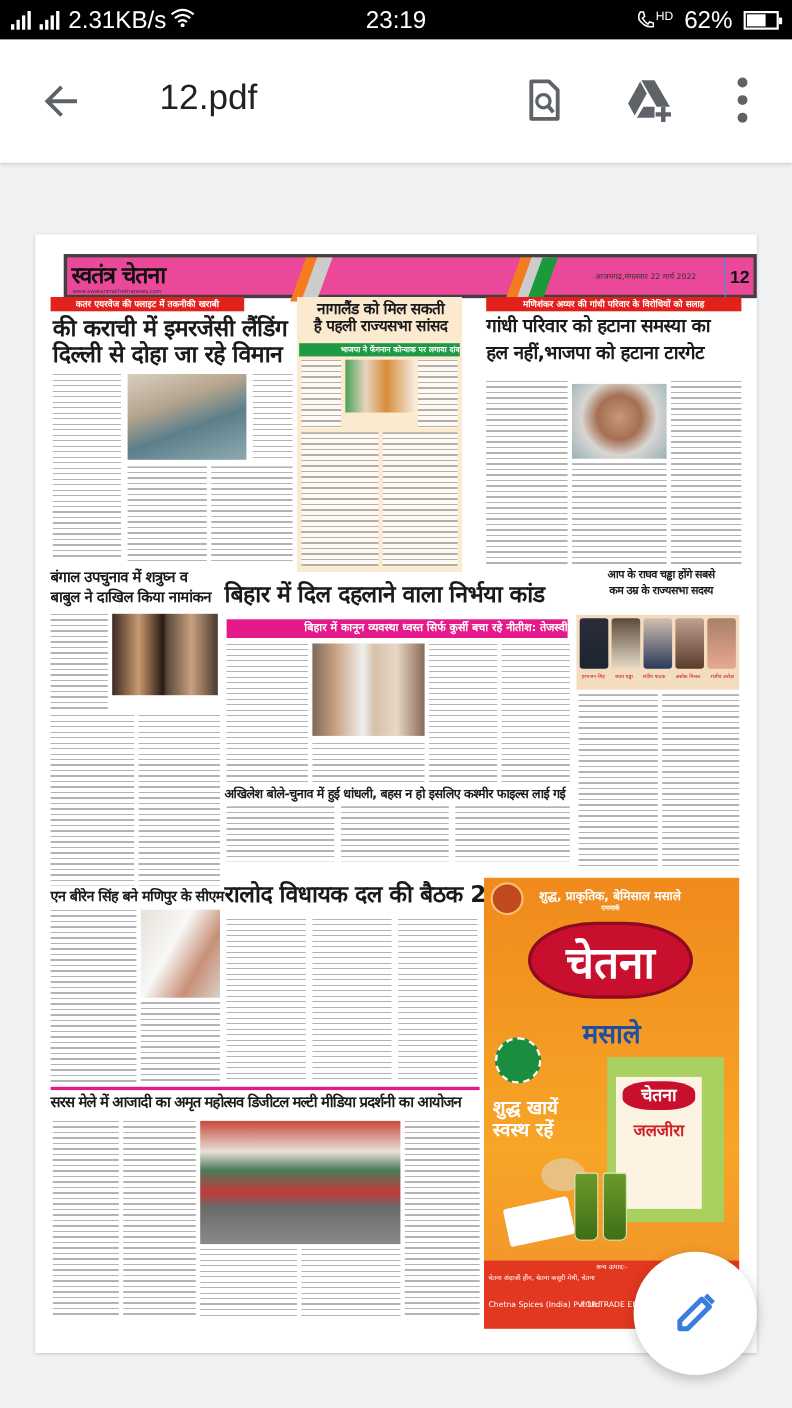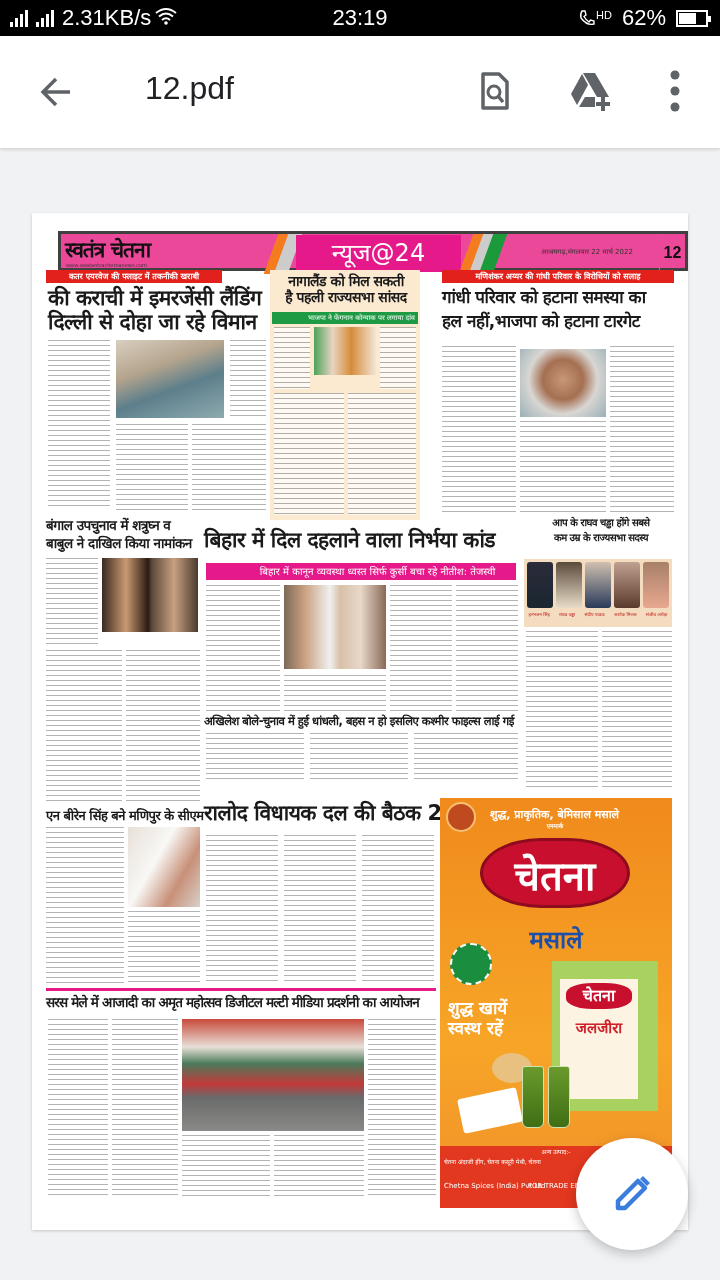--- a/index.html
+++ b/index.html
@@ -22,21 +22,21 @@
   .mast-logo { position: absolute; left: 4px; top: 1px; font-family: "DejaVu Serif", serif; font-weight: bold; font-size: 21px; color: #111; letter-spacing: -1px; }
   .mast-url { position: absolute; left: 5px; top: 28px; font-size: 5px; color: #333; }
   .mast-stripe { position: absolute; top: 0; width: 14px; height: 40px; transform: skewX(-20deg); }
   .mast-news { position: absolute; left: 235px; top: 1px; width: 165px; height: 37px; background: #e6198b; color: #fff; font-size: 24px; text-align: center; line-height: 37px; font-family: "DejaVu Sans", sans-serif; }
   .mast-date { position: absolute; left: 480px; top: 13px; font-size: 7px; color: #333; }
   .mast-page { position: absolute; right: 0; top: 0; width: 26px; height: 38px; border-left: 1px solid #29a0d8; font-weight: bold; font-size: 16px; text-align: center; line-height: 38px; color: #111; font-family: "Liberation Sans", sans-serif; }
   .kicker { position: absolute; height: 13px; background: #e2211c; color: #fff; font-size: 8px; text-align: center; line-height: 13px; font-weight: bold; overflow: hidden; white-space: nowrap; }
   .headline { position: absolute; color: #1a1a1a; font-weight: bold; font-family: "DejaVu Sans", sans-serif; line-height: 1.15; letter-spacing: -0.5px; }
   .textblock { position: absolute; background: repeating-linear-gradient(to bottom, #9a9a9a 0px, #9a9a9a 1.3px, #fff 1.3px, #fff 5px); opacity: 0.75; }
   .photo { position: absolute; overflow: hidden; }
-  .sub-banner { position: absolute; color: #fff; font-weight: normal; text-align: center; overflow: hidden; white-space: nowrap; padding-left: 33px; }
+  .sub-banner { position: absolute; color: #fff; font-weight: bold; text-align: right; overflow: hidden; white-space: nowrap; padding-left: 33px; }
   .nagaland-box { position: absolute; left: 238px; top: 57px; width: 150px; height: 250px; background: #fbe9d0; }
   .ad { position: absolute; left: 408px; top: 585px; width: 232px; height: 410px; background: linear-gradient(to bottom, #f08a1c, #f7a527 60%, #f0902a); overflow: hidden; }
   .ad-top { position: absolute; left: 50px; top: 8px; color: #fff; font-size: 11px; font-weight: bold; }
   .ad-brand { position: absolute; left: 40px; top: 40px; width: 150px; height: 70px; background: #c8102e; border-radius: 45% / 55%; color: #fff; font-size: 40px; font-weight: bold; text-align: center; line-height: 70px; border: 3px solid #8d0a1f; }
   .ad-masale { position: absolute; left: 0; right: 0; top: 124px; text-align: center; color: #1e4fa8; font-size: 24px; font-weight: bold; }
   .ad-seal { position: absolute; left: 10px; top: 145px; width: 42px; height: 42px; border-radius: 50%; background: #1a8d3e; border: 2px dashed #fff; }
   .ad-tag { position: absolute; left: 8px; top: 200px; color: #fff; font-size: 17px; font-weight: bold; line-height: 1.2; }
   .ad-pack { position: absolute; left: 112px; top: 163px; width: 106px; height: 150px; background: #a8d160; }
   .ad-pack-inner { position: absolute; left: 8px; top: 18px; width: 78px; height: 120px; background: #fdf3e3; }
   .ad-pack-logo { position: absolute; left: 6px; top: 4px; width: 66px; height: 26px; background: #c8102e; border-radius: 40%; color: #fff; font-size: 16px; font-weight: bold; text-align: center; line-height: 26px; }
@@ -124,21 +124,20 @@
   </div>
 </div>
 
 <div class="page">
 
   <div class="masthead">
     <div class="mast-logo">स्वतंत्र चेतना</div>
     <div class="mast-url">www.swatantrachetnanews.com</div>
     <div class="mast-stripe" style="left:210px;background:#f47b20"></div>
     <div class="mast-stripe" style="left:220px;background:#ccc"></div>
-    <div class="mast-news">न्यूज@24</div>
     <div class="mast-stripe" style="left:405px;background:#f47b20"></div>
     <div class="mast-stripe" style="left:415px;background:#ccc"></div>
     <div class="mast-stripe" style="left:425px;background:#1a9a3a"></div>
     <div class="mast-date">आजमगढ़,मंगलवार 22 मार्च 2022</div>
     <div class="mast-page">12</div>
   </div>
 
   <div class="kicker" style="left:14px;top:57px;width:176px;">कतर एयरवेज की फ्लाइट में तकनीकी खराबी</div>
   <div class="headline" style="left:16px;top:73px;width:220px;font-size:21px;">
     <div>की कराची में इमरजेंसी लैंडिंग</div>

